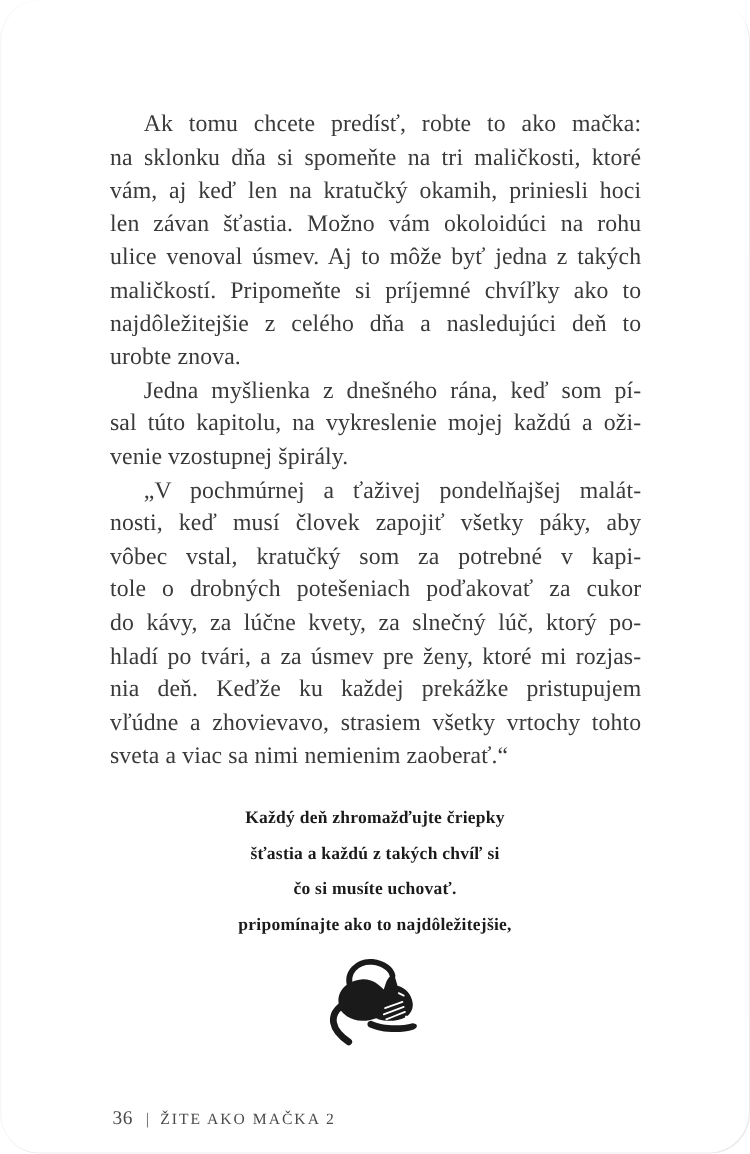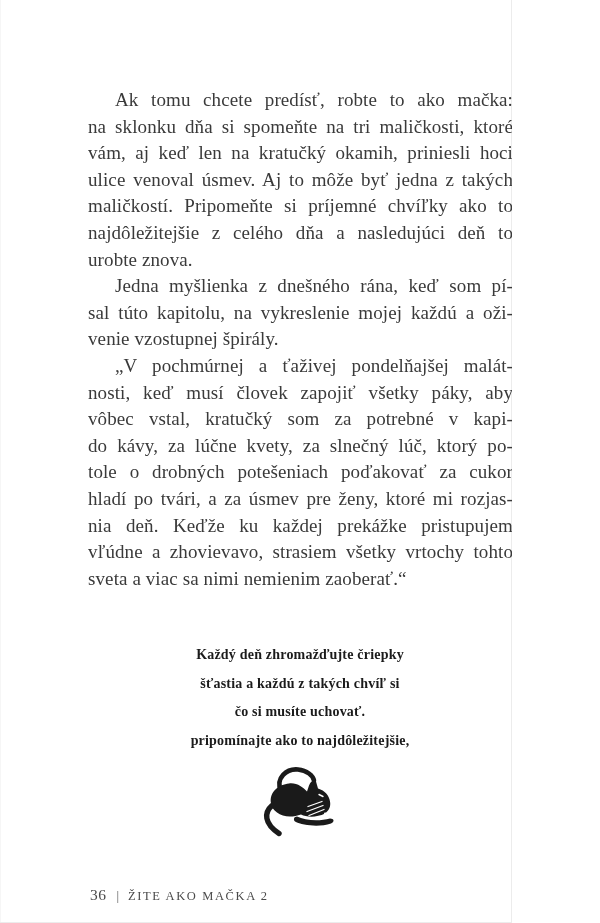--- a/index.html
+++ b/index.html
@@ -3,26 +3,27 @@
 <meta charset="utf-8">
 <title>Book page</title>
 <style>
   html, body {
     margin: 0;
     padding: 0;
     background: #ffffff;
   }
   .page {
     position: relative;
-    width: 512px;
+    width: 600px;
     height: 923px;
     background: var(--page-bg, #ffffff);
     font-family: "Liberation Serif", serif;
     overflow: hidden;
     box-shadow: inset -1px -1px 0 #ececec, inset 1px 0 0 #f6f6f6;
+    border-radius: 32px;
   }
   .text-block {
     position: absolute;
     left: 88px;
     top: 87px;
     width: 425px;
   }
   .para { margin: 0; }
   .line {
     font-size: 19px;
@@ -90,36 +91,37 @@
 </head>
 <body>
 
 <div class="page">
 
   <main class="text-block" id="body-text">
       <div class="para indent">
         <div class="line">Ak tomu chcete predísť, robte to ako mačka:</div>
         <div class="line">na sklonku dňa si spomeňte na tri maličkosti, ktoré</div>
         <div class="line">vám, aj keď len na kratučký okamih, priniesli hoci</div>
+        <div class="line">len závan šťastia. Možno vám okoloidúci na rohu</div>
         <div class="line">ulice venoval úsmev. Aj to môže byť jedna z takých</div>
         <div class="line">maličkostí. Pripomeňte si príjemné chvíľky ako to</div>
         <div class="line">najdôležitejšie z celého dňa a nasledujúci deň to</div>
         <div class="line final">urobte znova.</div>
       </div>
       <div class="para indent">
         <div class="line">Jedna myšlienka z dnešného rána, keď som pí-</div>
         <div class="line">sal túto kapitolu, na vykreslenie mojej každú a oži-</div>
         <div class="line final">venie vzostupnej špirály.</div>
       </div>
       <div class="para indent">
         <div class="line">„V pochmúrnej a ťaživej pondelňajšej malát-</div>
         <div class="line">nosti, keď musí človek zapojiť všetky páky, aby</div>
         <div class="line">vôbec vstal, kratučký som za potrebné v kapi-</div>
+        <div class="line">tole o drobných potešeniach poďakovať za cukor</div>
         <div class="line">do kávy, za lúčne kvety, za slnečný lúč, ktorý po-</div>
-        <div class="line">tole o drobných potešeniach poďakovať za cukor</div>
         <div class="line">hladí po tvári, a za úsmev pre ženy, ktoré mi rozjas-</div>
         <div class="line">nia deň. Keďže ku každej prekážke pristupujem</div>
         <div class="line">vľúdne a zhovievavo, strasiem všetky vrtochy tohto</div>
         <div class="line final">sveta a viac sa nimi nemienim zaoberať.“</div>
       </div>
     </main>
 
   <section class="callout" id="callout">
       <div class="callout-line">Každý deň zhromažďujte čriepky</div>
       <div class="callout-line">šťastia a každú z takých chvíľ si</div>

